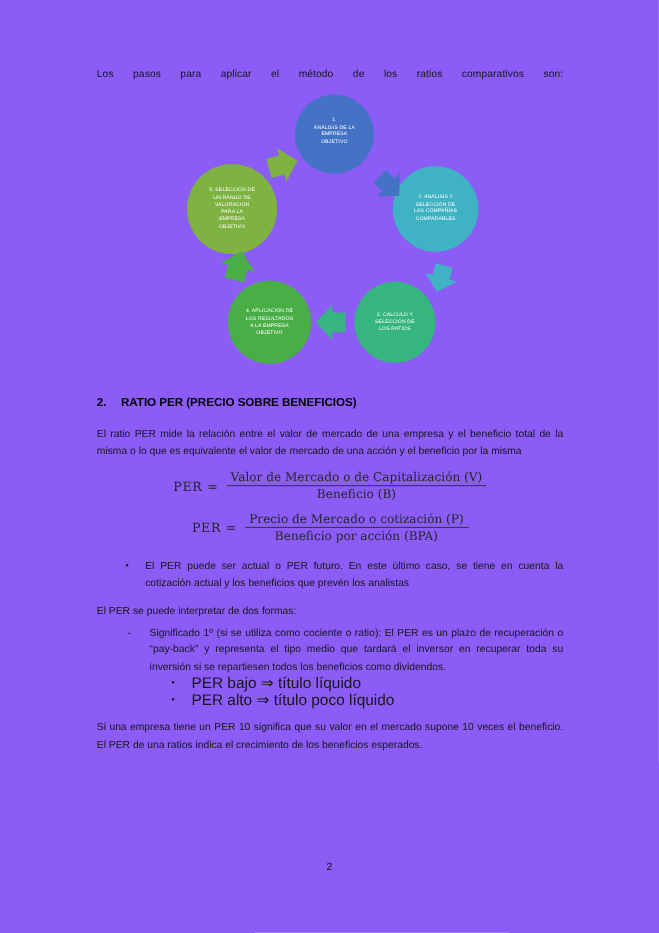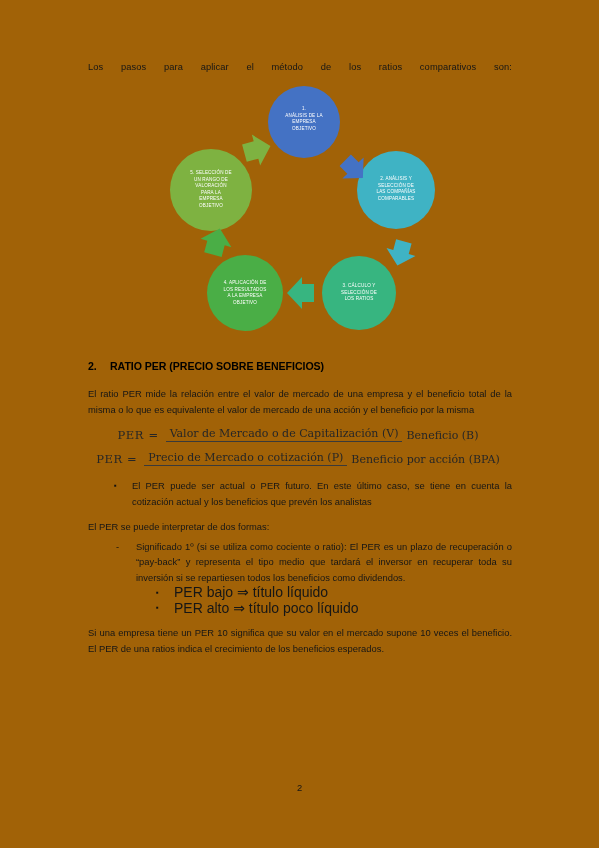--- a/index.html
+++ b/index.html
@@ -12,21 +12,21 @@
     height: 848px;
     font-family: "Liberation Sans", sans-serif;
     color: #1a1a1a;
     overflow: hidden;
     position: relative;
   }
   .page {
     position: relative;
     width: 599px;
     height: 848px;
-    background: #a16207;
+    background: #8b5cf6;
   }
   .content {
     position: absolute;
     left: 88px;
     top: 60px;
     width: 424px;
   }
 
   
   .intro-line {
@@ -101,21 +101,21 @@
     margin: 2px 0;
   }
   .formula.second { margin-top: 9px; }
   .formula .lhs {
     letter-spacing: 0.6px;
     padding-right: 7px;
     font-size: 11.5px;
   }
   .frac {
     display: inline-flex;
-    flex-direction: row;
+    flex-direction: column;
     align-items: center;
   }
   .frac .num-part {
     padding: 0 4px 1px 4px;
     border-bottom: 1.1px solid #3a3a3a;
     white-space: nowrap;
   }
   .frac .den-part {
     padding: 1px 4px 0 4px;
     white-space: nowrap;

